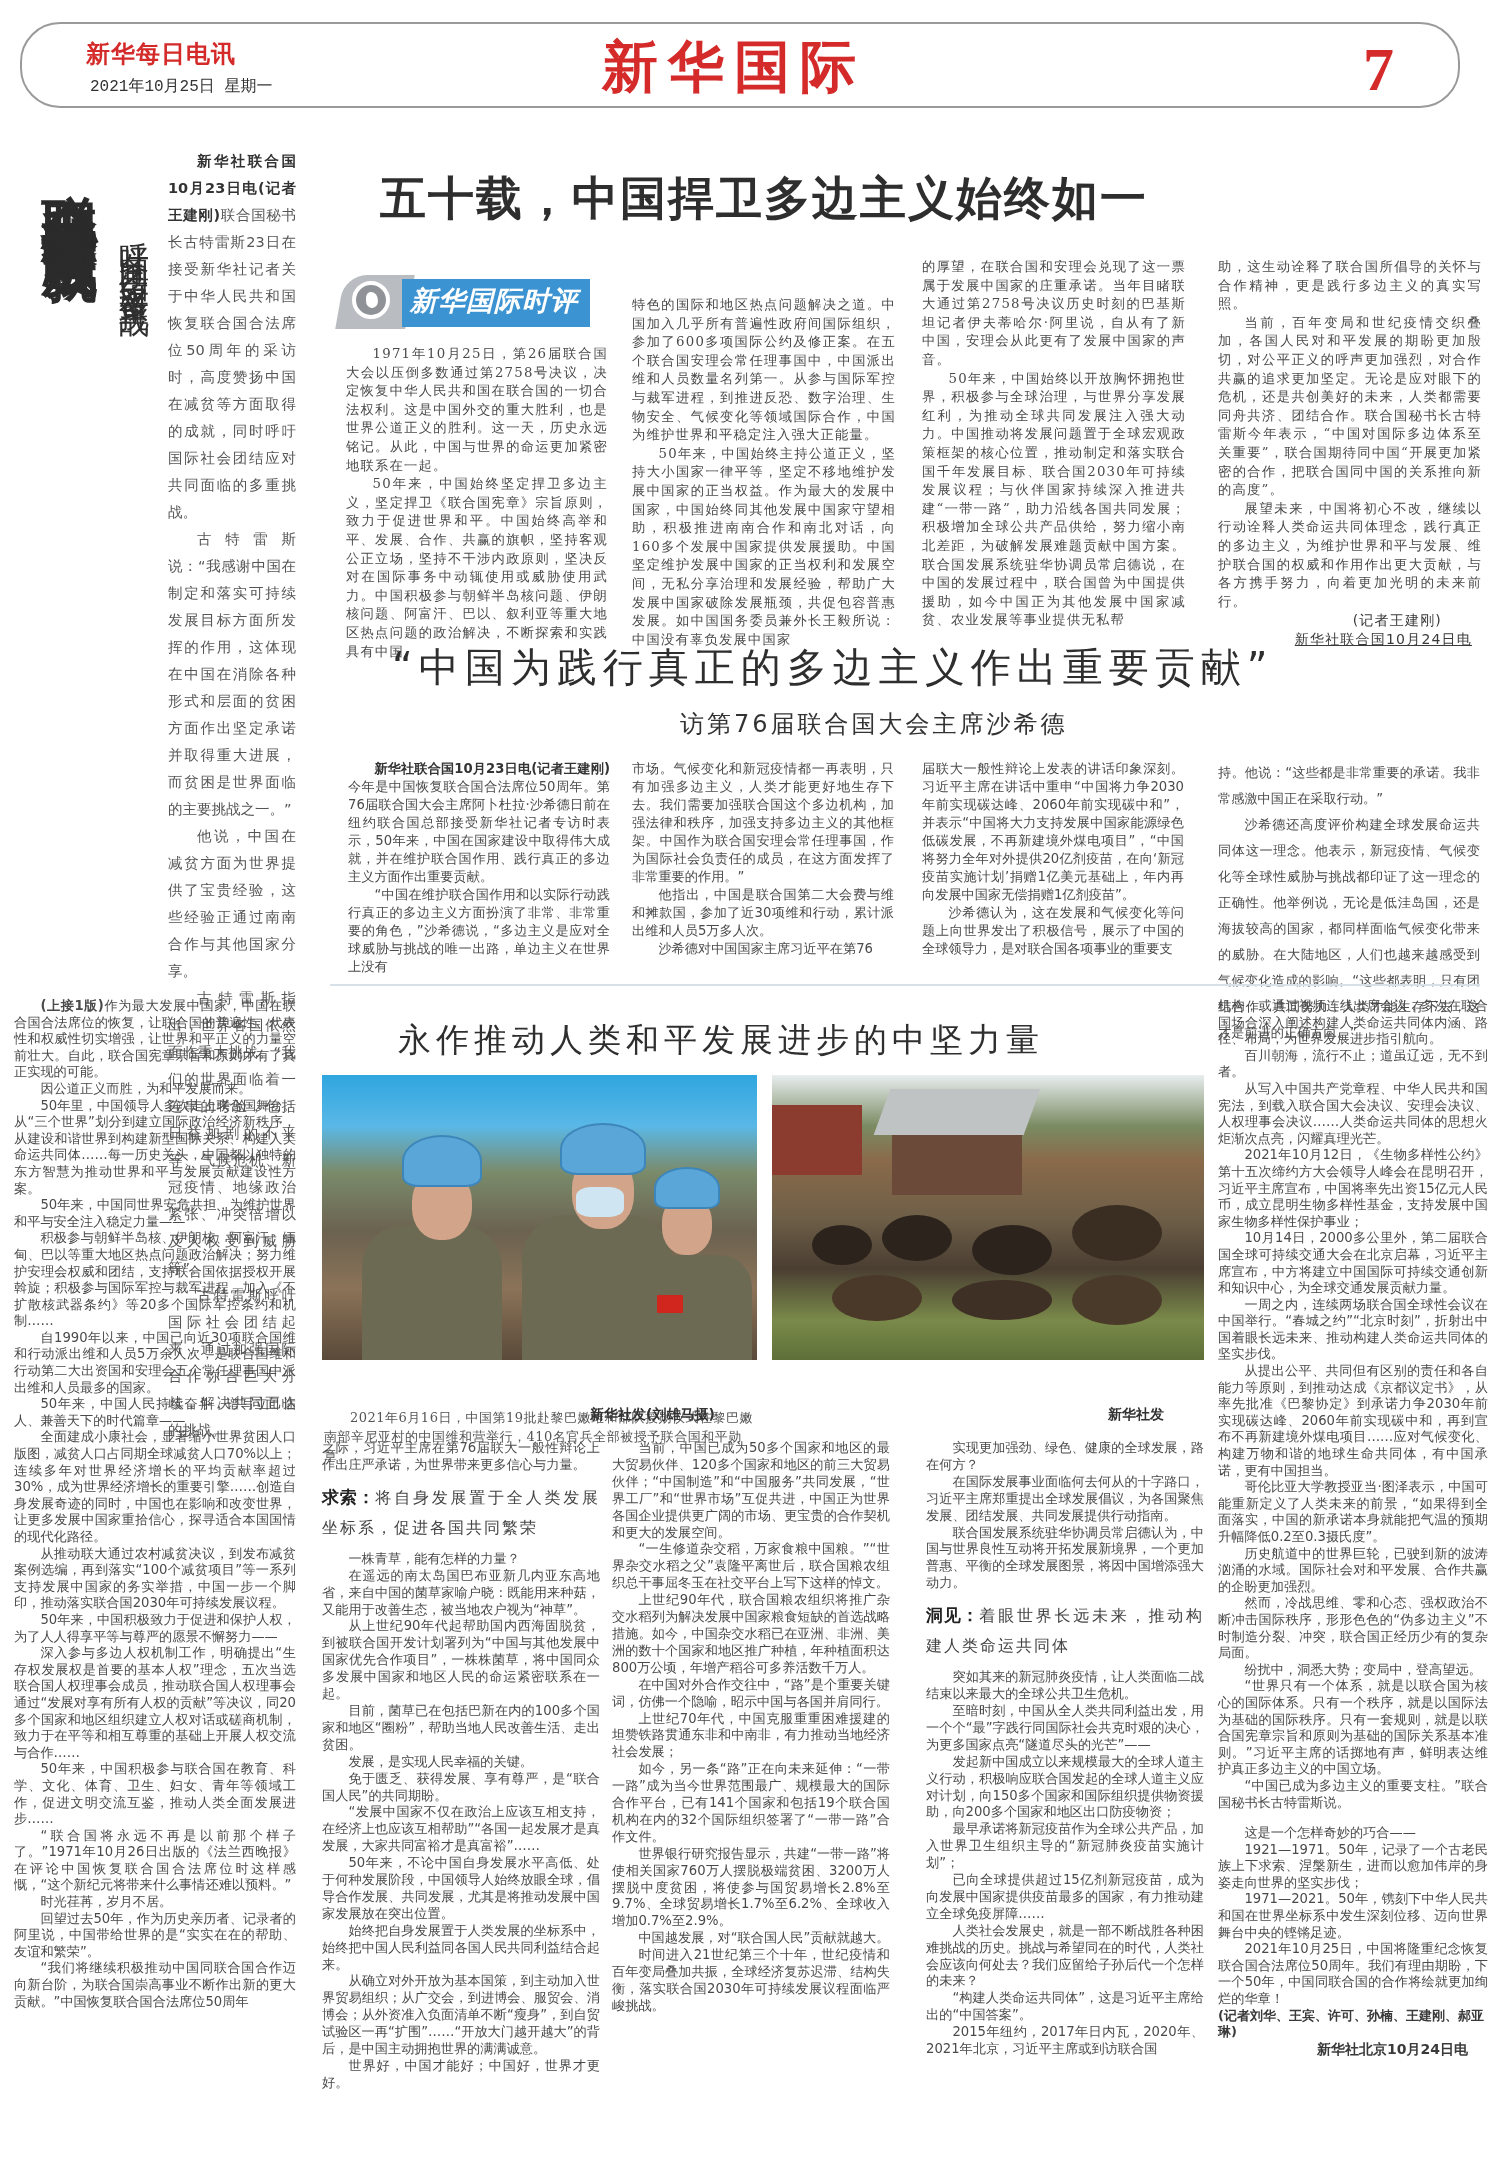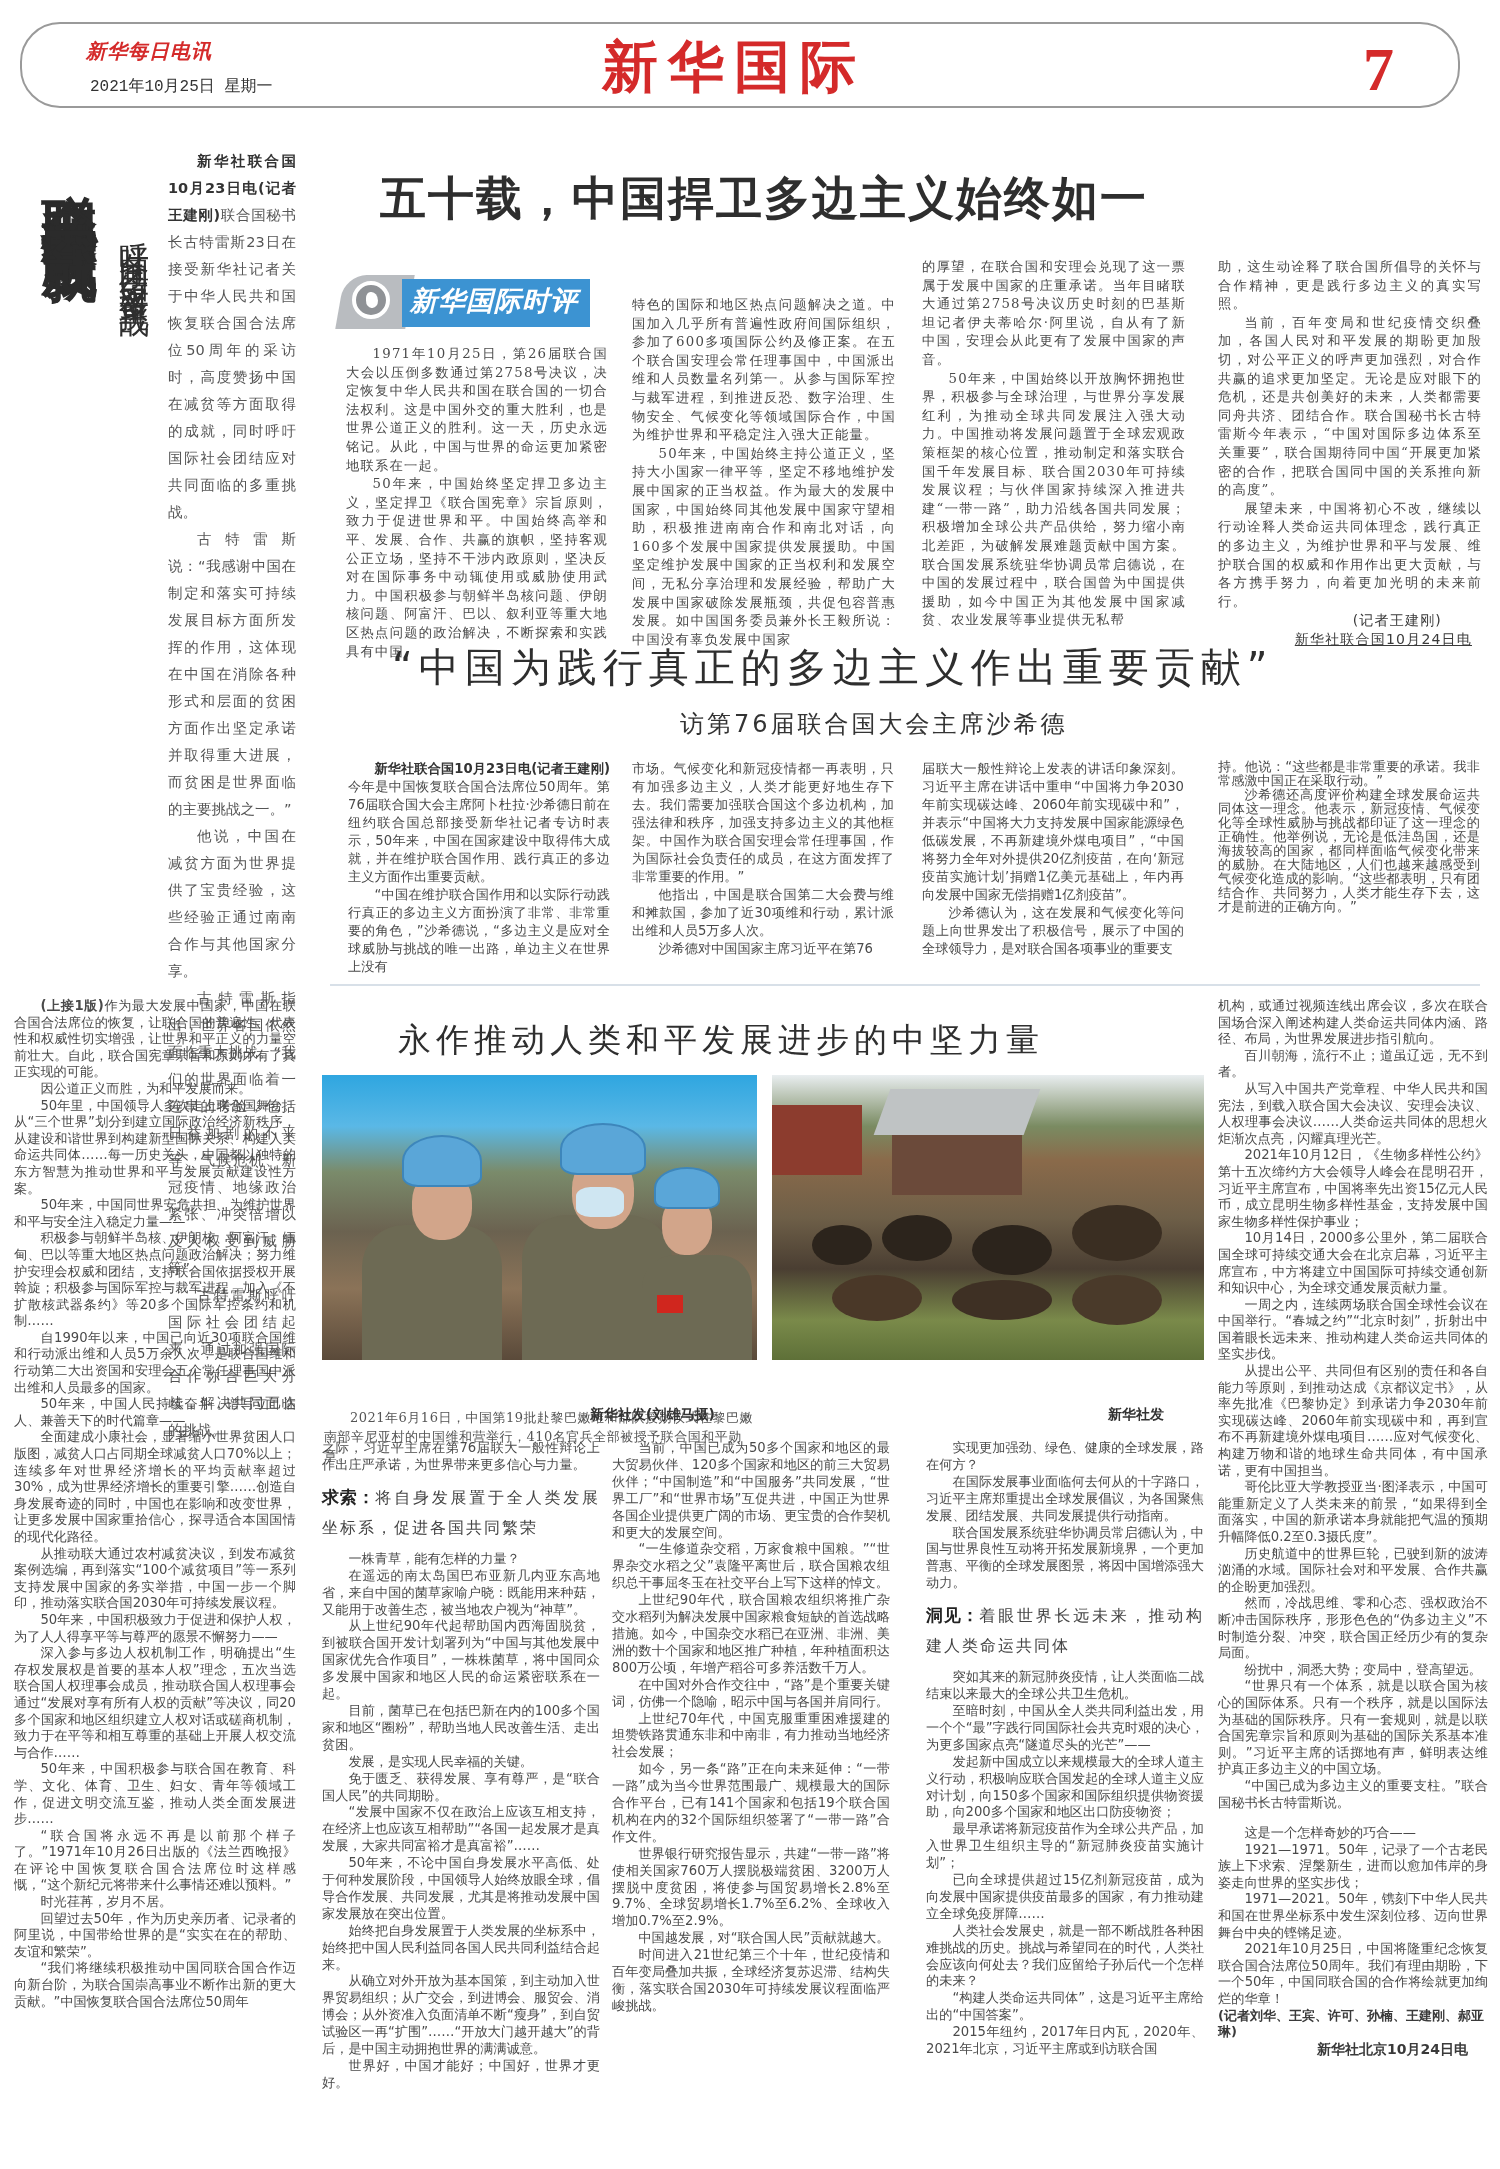--- a/index.html
+++ b/index.html
@@ -2,21 +2,21 @@
 <html><head>
 <meta charset="utf-8">
 <style>
   * { box-sizing: border-box; margin: 0; padding: 0; }
   html, body { width: 1500px; height: 2169px; background: #f3f4f6; overflow: hidden; }
   body { position: relative; font-family: "DejaVu Serif", "Liberation Serif", serif; color: #3a3a3a; }
   .page { position: absolute; left: 0; top: 0; width: 1500px; height: 2169px; background: #fff; }
 
   
   .masthead { position: absolute; left: 20px; top: 22px; width: 1440px; height: 86px; border: 2px solid #9a9a9a; border-radius: 40px; background: #fff; }
-  .mast-brand { position: absolute; left: 64px; top: 14px; color: #d42a2a; font-size: 20px; font-weight: bold; font-family: "DejaVu Serif", serif; font-style: italic; letter-spacing: 1px; }
+  .mast-brand { position: absolute; left: 64px; top: 14px; color: #d42a2a; font-size: 24px; font-weight: bold; font-family: "DejaVu Serif", serif; letter-spacing: 1px; }
   .mast-date { position: absolute; left: 68px; top: 52px; font-family: Liberation Mono, monospace; font-size: 16px; color: #333; }
   .mast-title { position: absolute; left: 580px; top: 6px; color: #d42a2a; font-size: 56px; font-weight: bold; letter-spacing: 10px; font-family: "DejaVu Serif", serif; }
   .mast-page { position: absolute; right: 64px; top: 10px; color: #d42a2a; font-size: 62px; font-weight: bold; font-family: "Liberation Serif", serif; }
 
   
   .vhead { position: absolute; left: 38px; top: 150px; width: 66px; font-size: 56px; line-height: 66px; font-weight: bold; color: #2b2b2b; writing-mode: vertical-rl; letter-spacing: 4px; font-family: "DejaVu Serif", serif; }
   .vsub { position: absolute; left: 114px; top: 218px; width: 40px; font-size: 30px; line-height: 40px; color: #2f2f2f; writing-mode: vertical-rl; letter-spacing: 6px; font-family: "DejaVu Sans", sans-serif; }
   .lead-col { position: absolute; left: 168px; top: 148px; width: 128px; font-size: 14.5px; line-height: 27px; color: #555; text-align: justify; font-family: "DejaVu Sans", sans-serif; }
   .lead-col p { text-indent: 2em; }
   .lead-col .dateline { font-weight: bold; color: #333; }
@@ -122,21 +122,21 @@
   </div>
   <div class="col songti" style="left:632px; top:760px; width:262px; font-size:13.2px; line-height:18px;">
     <p class="noind">市场。气候变化和新冠疫情都一再表明，只有加强多边主义，人类才能更好地生存下去。我们需要加强联合国这个多边机构，加强法律和秩序，加强支持多边主义的其他框架。中国作为联合国安理会常任理事国，作为国际社会负责任的成员，在这方面发挥了非常重要的作用。”</p>
     <p>他指出，中国是联合国第二大会费与维和摊款国，参加了近30项维和行动，累计派出维和人员5万多人次。</p>
     <p>沙希德对中国国家主席习近平在第76</p>
   </div>
   <div class="col songti" style="left:922px; top:760px; width:262px; font-size:13.2px; line-height:18px;">
     <p class="noind">届联大一般性辩论上发表的讲话印象深刻。习近平主席在讲话中重申“中国将力争2030年前实现碳达峰、2060年前实现碳中和”，并表示“中国将大力支持发展中国家能源绿色低碳发展，不再新建境外煤电项目”，“中国将努力全年对外提供20亿剂疫苗，在向‘新冠疫苗实施计划’捐赠1亿美元基础上，年内再向发展中国家无偿捐赠1亿剂疫苗”。</p>
     <p>沙希德认为，这在发展和气候变化等问题上向世界发出了积极信号，展示了中国的全球领导力，是对联合国各项事业的重要支</p>
   </div>
-  <div class="col songti" style="left:1218px; top:760px; width:262px; font-size:13.2px; line-height:14px;">
+  <div class="col songti" style="left:1218px; top:760px; width:262px; font-size:13.2px; line-height:26px;">
     <p class="noind">持。他说：“这些都是非常重要的承诺。我非常感激中国正在采取行动。”</p>
     <p>沙希德还高度评价构建全球发展命运共同体这一理念。他表示，新冠疫情、气候变化等全球性威胁与挑战都印证了这一理念的正确性。他举例说，无论是低洼岛国，还是海拔较高的国家，都同样面临气候变化带来的威胁。在大陆地区，人们也越来越感受到气候变化造成的影响。“这些都表明，只有团结合作、共同努力，人类才能生存下去，这才是前进的正确方向。”</p>
   </div>
 
   <div class="hr" style="left:330px; top:984px; width:1150px;"></div>
 
   <div class="col songti" style="left:14px; top:998px; width:282px; font-size:13.2px; line-height:16.6px;">
     <p><b>(上接1版)</b><span>作为最大发展中国家，中国在联合国合法席位的恢复，让联合国的普遍性、代表性和权威性切实增强，让世界和平正义的力量空前壮大。自此，联合国宪章宗旨和原则才有了真正实现的可能。</span></p>
     <p>因公道正义而胜，为和平发展而来。</p>
     <p>50年里，中国领导人多次走上联合国舞台。从“三个世界”划分到建立国际政治经济新秩序，从建设和谐世界到构建新型国际关系、构建人类命运共同体……每一历史关头，中国都以独特的东方智慧为推动世界和平与发展贡献建设性方案。</p>

